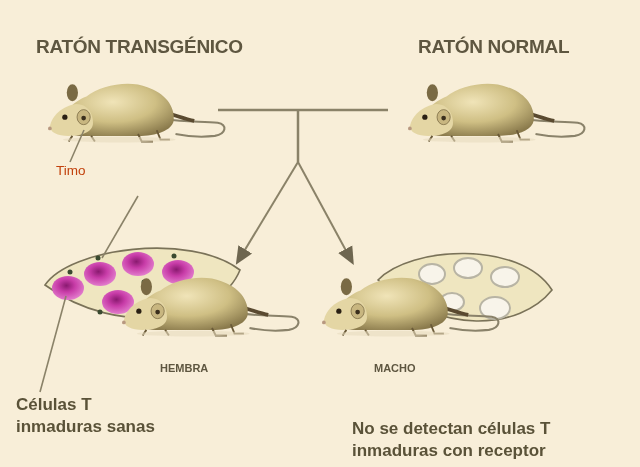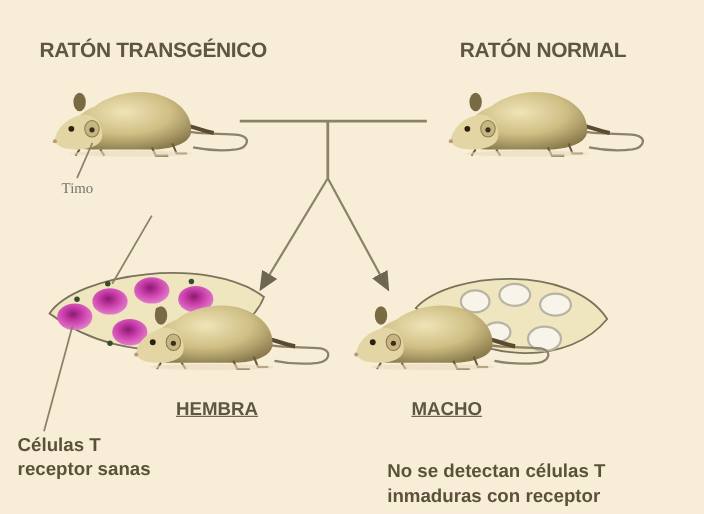--- a/index.html
+++ b/index.html
@@ -5,23 +5,23 @@
   html, body { margin: 0; padding: 0; }
   body {
     width: 640px; height: 467px; overflow: hidden;
     background: #f8eed8;
     font-family: "Liberation Sans", "DejaVu Sans", sans-serif;
     position: relative;
   }
   .canvas { position: absolute; left: 0; top: 0; width: 640px; height: 467px; }
   .lbl { position: absolute; color: #5a5238; white-space: nowrap; }
   .title { font-weight: bold; font-size: 19px; letter-spacing: -0.3px; color: #5e5640; }
-  .sex { font-weight: bold; font-size: 17px; color: #5e5640; text-decoration: underline; }
+  .sex { font-weight: bold; font-size: 11px; color: #5e5640; }
   .caption { font-weight: bold; font-size: 17px; line-height: 22px; color: #5a5238; white-space: pre; }
-  .small { font-size: 13.5px; line-height: 16px; color: #737373; white-space: pre; font-family: Liberation Serif, serif; }
+  .small { font-size: 13.5px; line-height: 16px; color: #c2410c; white-space: pre; }
   svg.diagram { position: absolute; left: 0; top: 0; }
 </style>
 </head>
 <body>
 
 <div class="canvas">
 
   <svg class="diagram" width="640" height="467" viewBox="0 0 640 467">
     <defs>
       <radialGradient id="furGrad" cx="45%" cy="35%" r="70%">
@@ -107,16 +107,16 @@
 
   <div class="lbl title" style="left:418px; top:36px;">RATÓN NORMAL</div>
   <div class="lbl title" style="left:36px; top:36px;">RATÓN TRANSGÉNICO</div>
 
   <div class="lbl small" style="left:56px; top:163px;">Timo</div>
 
   <div class="lbl sex" style="left:160px; top:362px;">HEMBRA</div>
   <div class="lbl sex" style="left:374px; top:362px;">MACHO</div>
 
   <div class="lbl caption" style="left:16px; top:394px;">Células T
-receptor sanas</div>
+inmaduras sanas</div>
   <div class="lbl caption" style="left:352px; top:418px;">No se detectan células T
 inmaduras con receptor</div>
 </div>
 
 </body></html>

